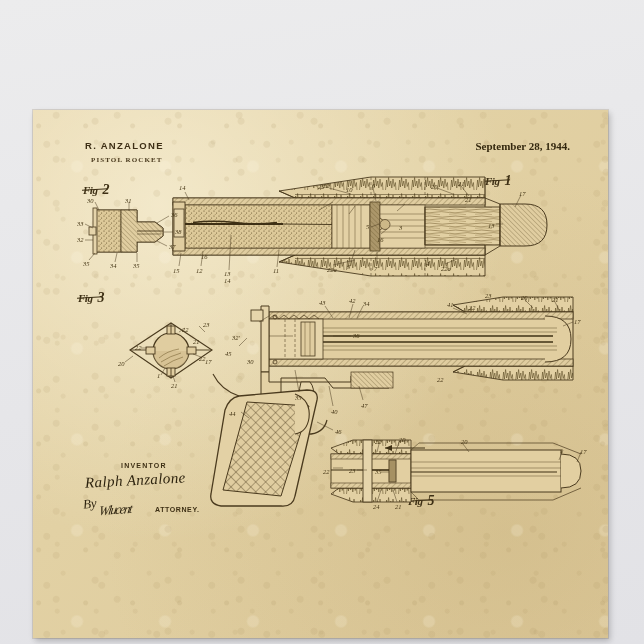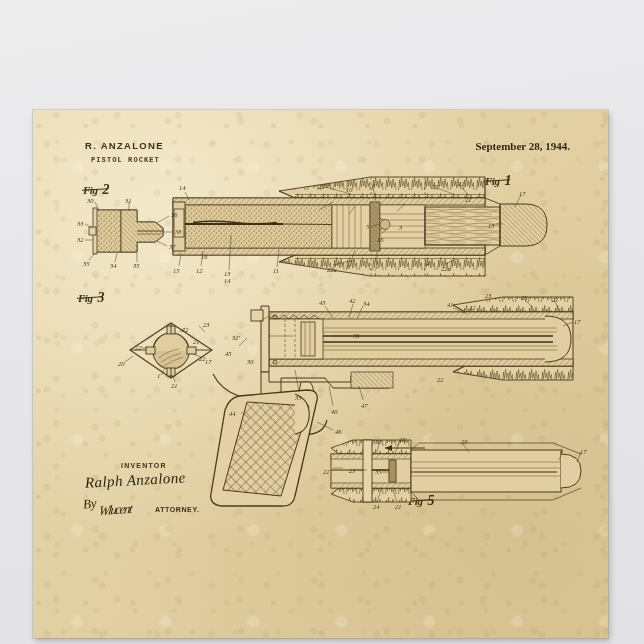--- a/index.html
+++ b/index.html
@@ -43,21 +43,21 @@
   }
   
   #hdr-name {
     position:absolute; left:52px; top:30px;
     font-size:9.5px; font-weight:bold; letter-spacing:1.3px;
     color:#3e2f16;
   }
   #hdr-sub {
     position:absolute; left:58px; top:46px;
     font-size:7px; letter-spacing:1.1px;
-    font-family:Liberation Mono, monospace; font-weight:bold;
+    font-family:Liberation Serif, serif; font-weight:bold;
     color:#4a3a1e;
   }
   #hdr-date {
     position:absolute; right:38px; top:30px;
     font-size:11px; font-weight:bold;
     font-family:"Liberation Serif", serif;
     color:#34280f;
   }
   
   .figlabel {

